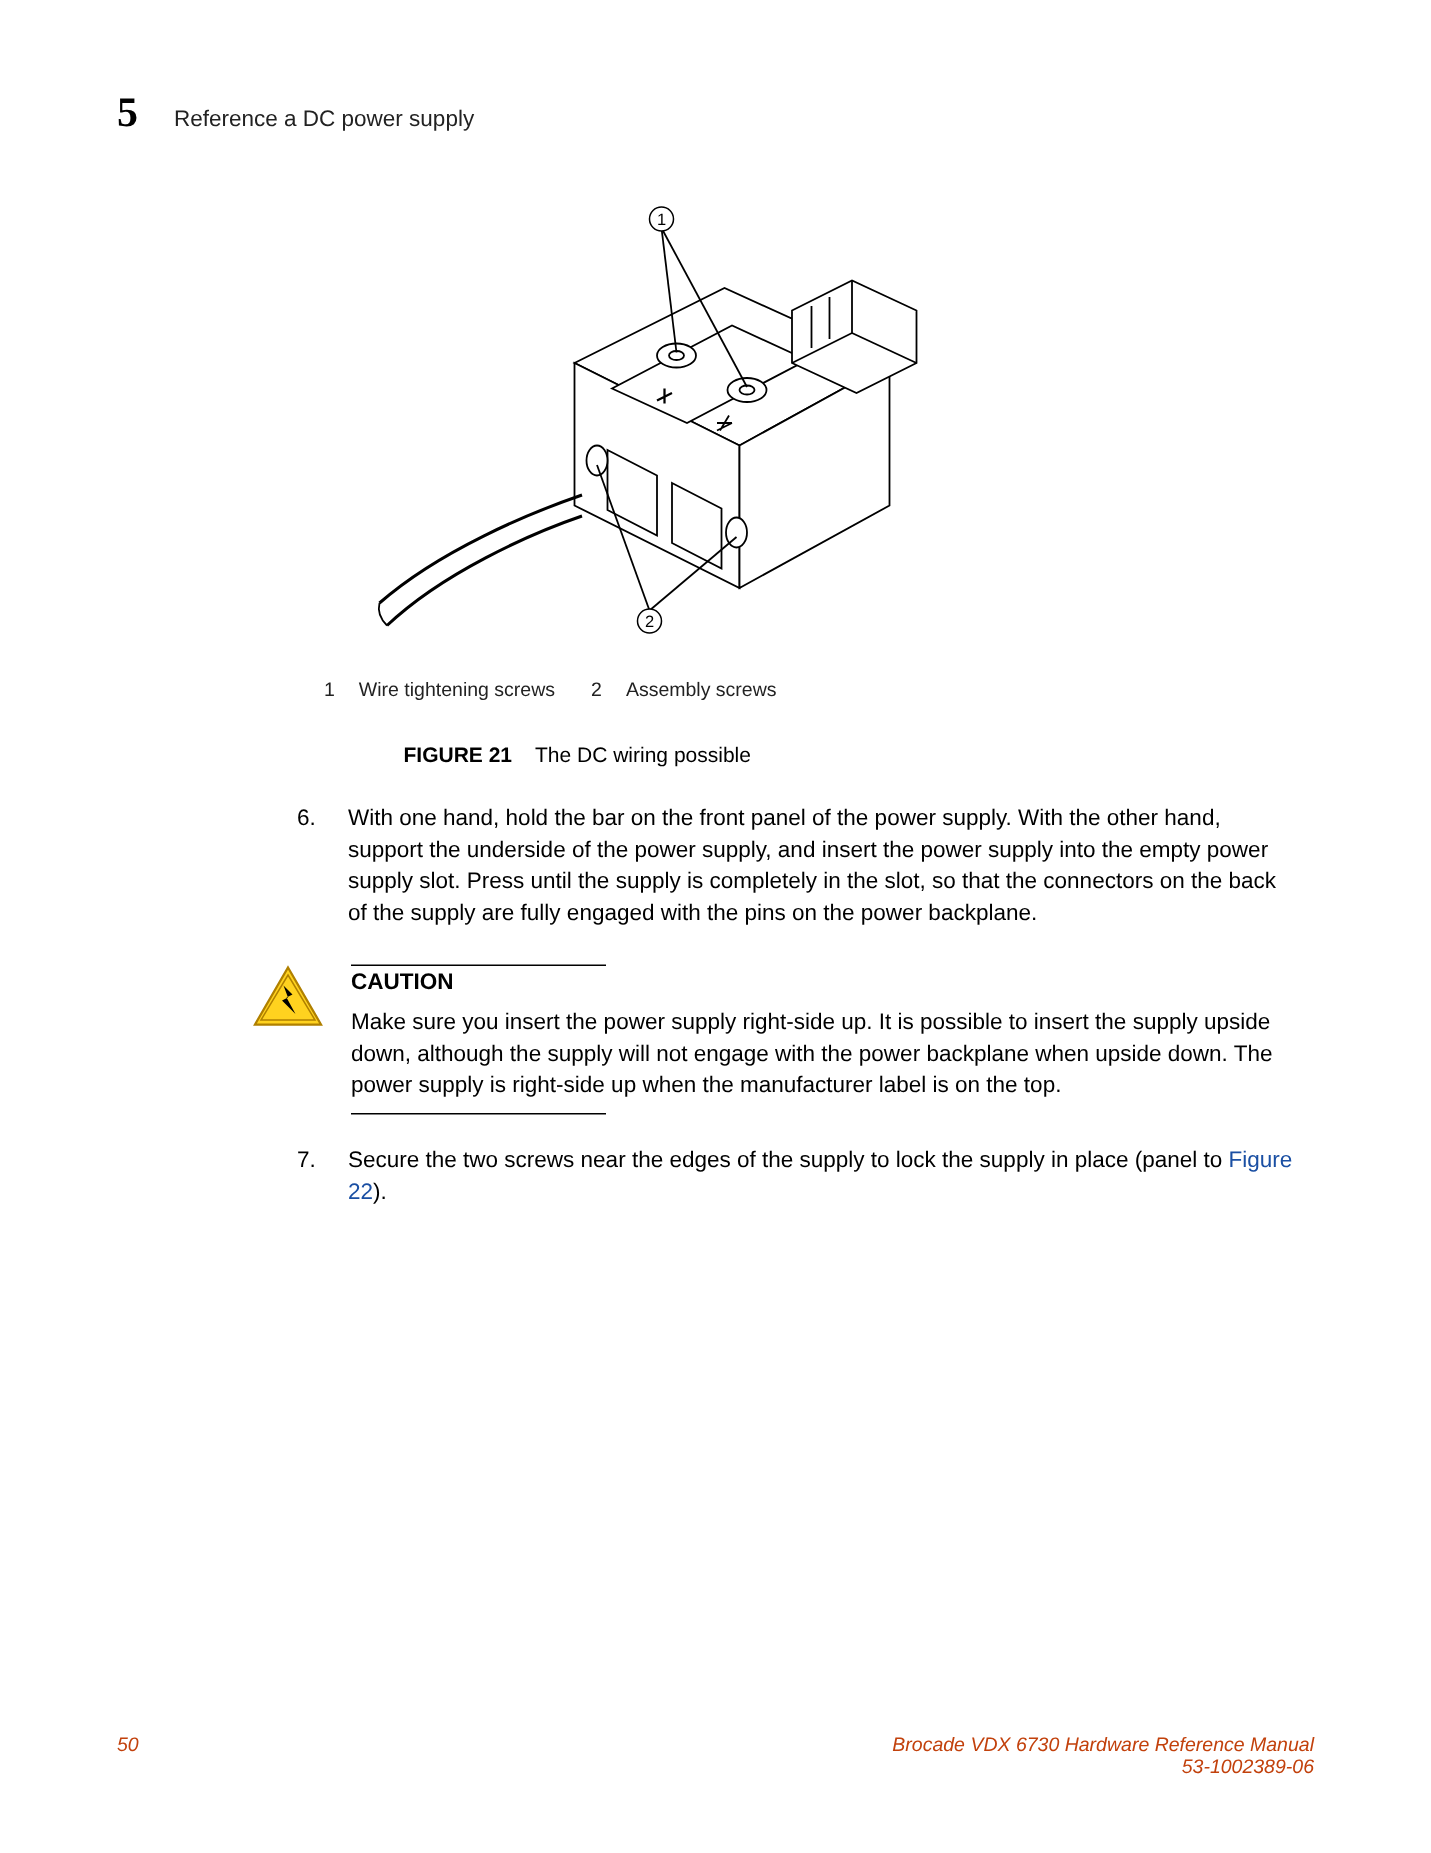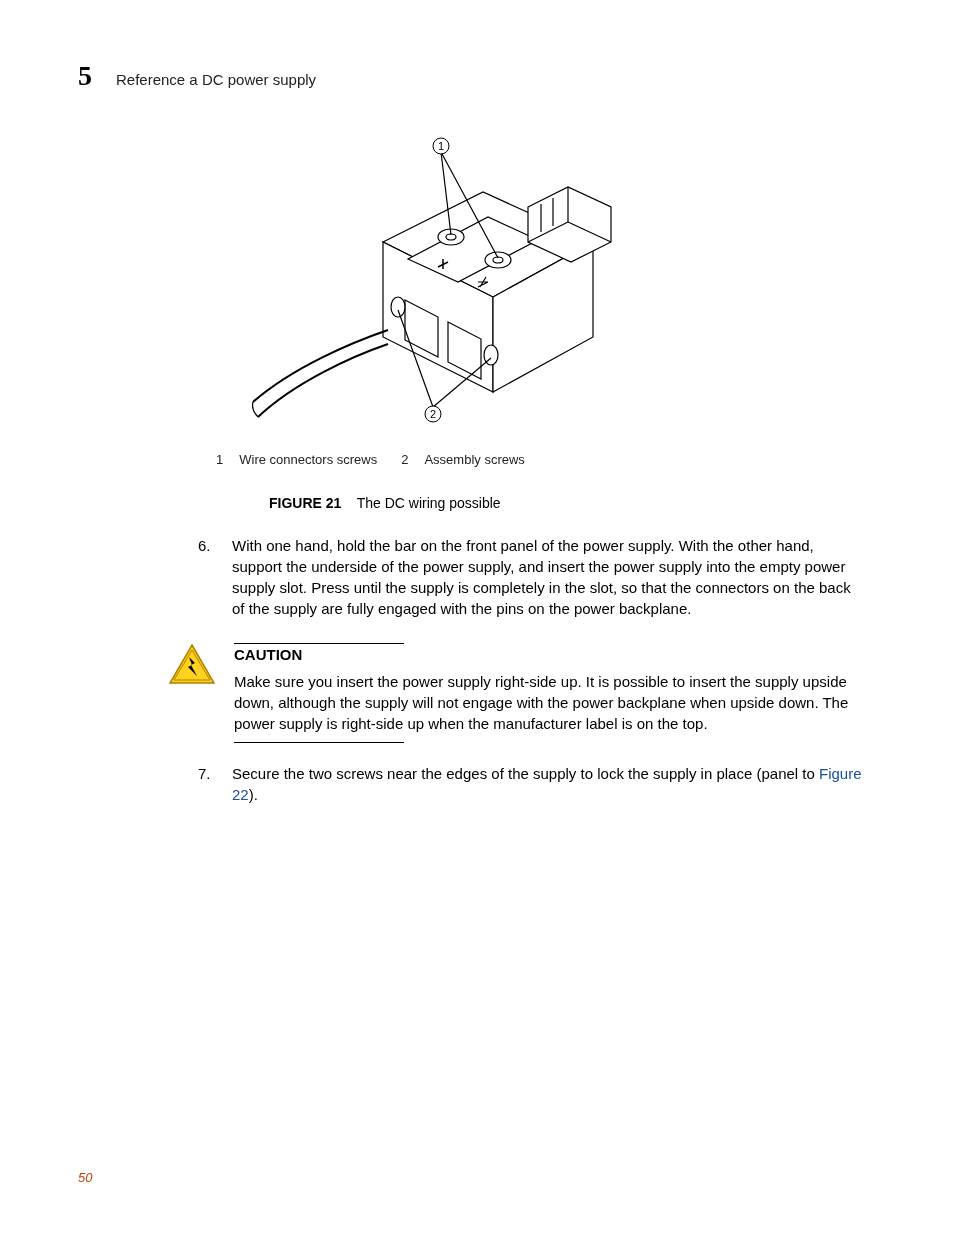--- a/index.html
+++ b/index.html
@@ -159,21 +159,21 @@
       <text x="208" y="18" text-anchor="middle" font-size="11">1</text>
       <circle cx="200" cy="282" r="8" fill="#fff" stroke="#000"></circle>
       <text x="200" y="286" text-anchor="middle" font-size="11">2</text>
     </g>
   </svg>
 </div>
 
 <div class="legend">
   <div class="legend-item">
     <span>1</span>
-    <span>Wire connectors screws</span>
+    <span>Wire tightening screws</span>
   </div>
   <div class="legend-item">
     <span>2</span>
     <span>Assembly screws</span>
   </div>
 </div>
 
 <div class="figure-caption">
   <span class="label">FIGURE 21</span>
   &nbsp;&nbsp;
@@ -203,13 +203,17 @@
 
 <div class="step">
   <div class="step-num">7.</div>
   <div class="step-body">
     <span>Secure the two screws near the edges of the supply to lock the supply in place (panel to </span><span class="link">Figure 22</span><span>).</span>
   </div>
 </div>
 
 <div class="footer">
   <div>50</div>
+  <div class="footer-right">
+    <div>Brocade VDX 6730 Hardware Reference Manual</div>
+    <div>53-1002389-06</div>
+  </div>
 </div>
 
 </body></html>

